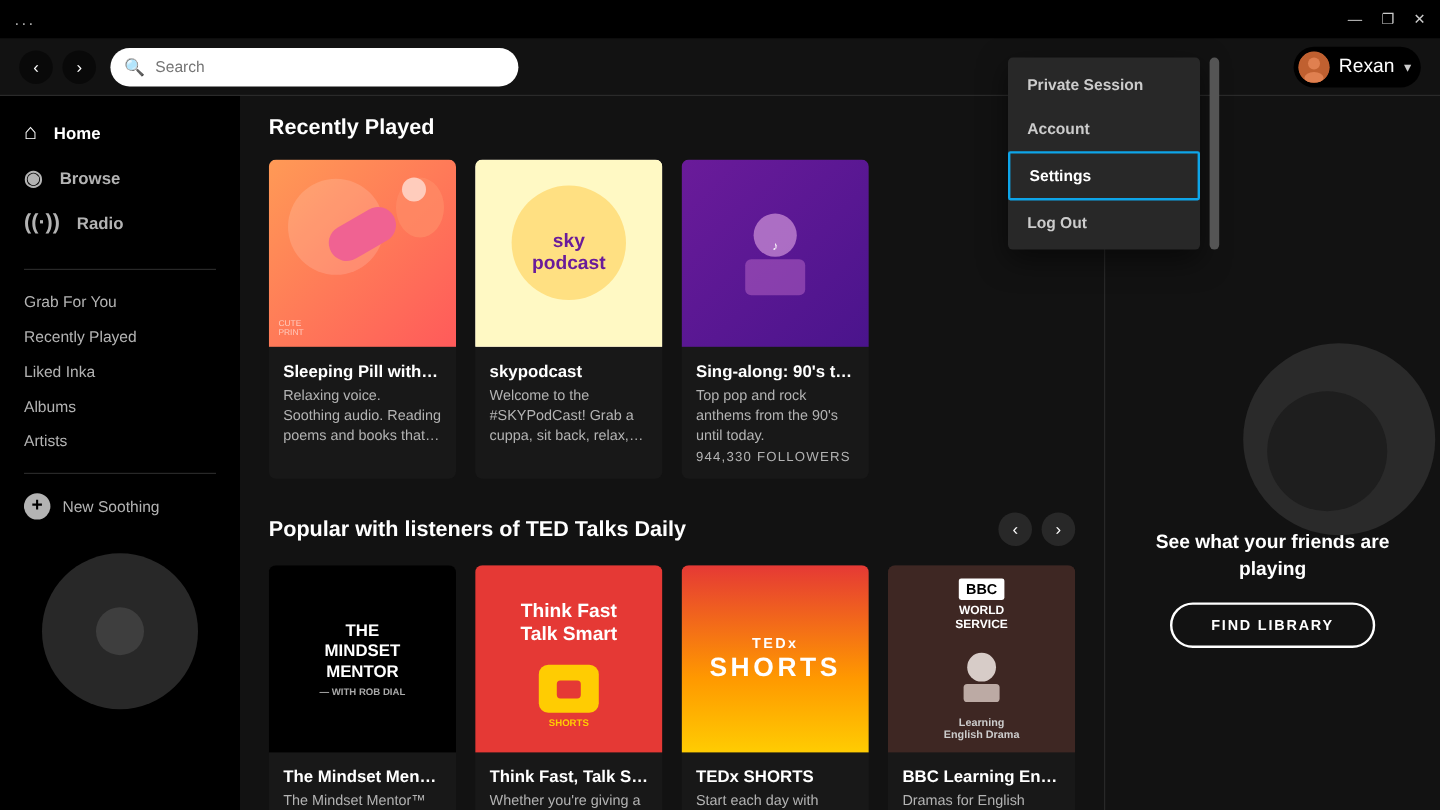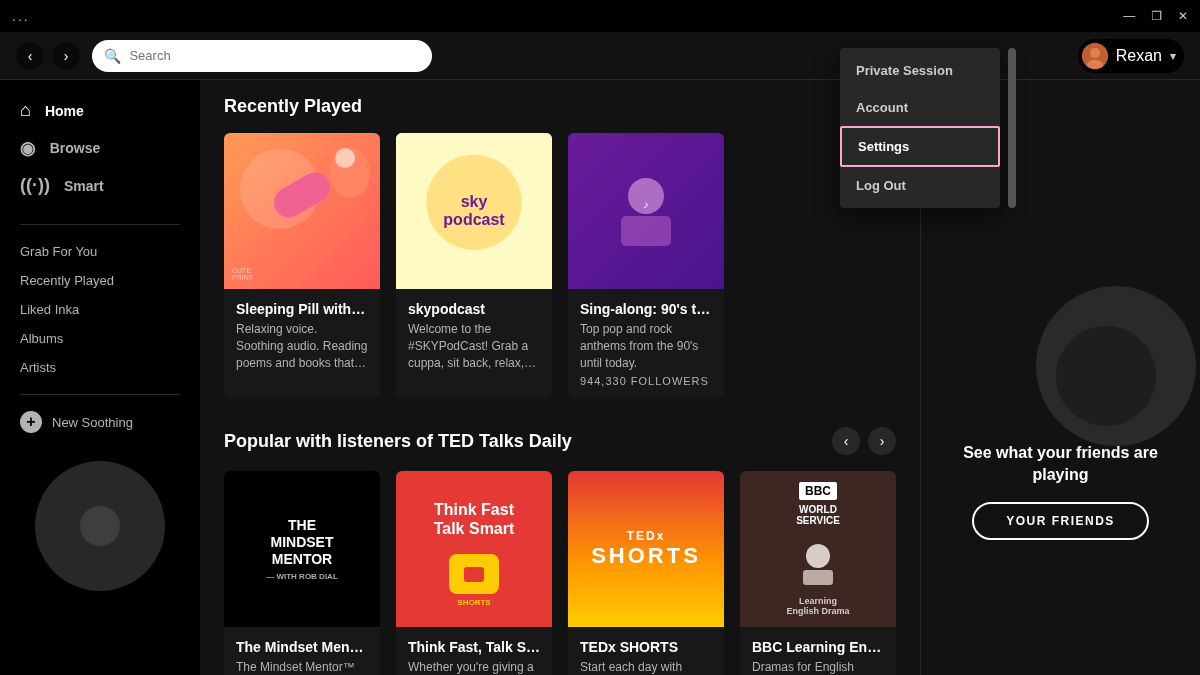--- a/index.html
+++ b/index.html
@@ -215,21 +215,21 @@
     }
     .dropdown-item {
       padding: 11px 16px;
       font-size: 13px;
       color: #ccc;
       cursor: pointer;
       white-space: nowrap;
       font-weight: bold;
     }
     .dropdown-item.highlighted {
-      border: 2px solid #f9a8d4;
+      border: 2px solid #0ea5e9;
       color: #fff;
       border-radius: 2px;
     }
     .dropdown-scroll-indicator {
       position: absolute;
       right: -16px;
       top: 0;
       bottom: 0;
       width: 8px;
       background: #555;
@@ -525,21 +525,21 @@
       <div class="sidebar-nav-item active">
         <span class="nav-icon">⌂</span>
         <span>Home</span>
       </div>
       <div class="sidebar-nav-item">
         <span class="nav-icon">◉</span>
         <span>Browse</span>
       </div>
       <div class="sidebar-nav-item">
         <span class="nav-icon">((·))</span>
-        <span>Smart</span>
+        <span>Radio</span>
       </div>
     </div>
 
     <hr class="sidebar-divider">
 
 
     <div class="sidebar-library-items">
       <div class="sidebar-library-item">Grab For You</div>
       <div class="sidebar-library-item">Recently Played</div>
       <div class="sidebar-library-item">Liked Inka</div>
@@ -681,15 +681,15 @@
       </div>
     </div>
   </div>
 
   <div class="right-panel">
     <div class="right-panel-circles">
       <div class="circle-bg-1"></div>
       <div class="circle-bg-2"></div>
     </div>
     <div class="right-panel-text">See what your friends are playing</div>
-    <button class="find-friends-btn">YOUR FRIENDS</button>
+    <button class="find-friends-btn">FIND LIBRARY</button>
   </div>
 </div>
 
 </body></html>

